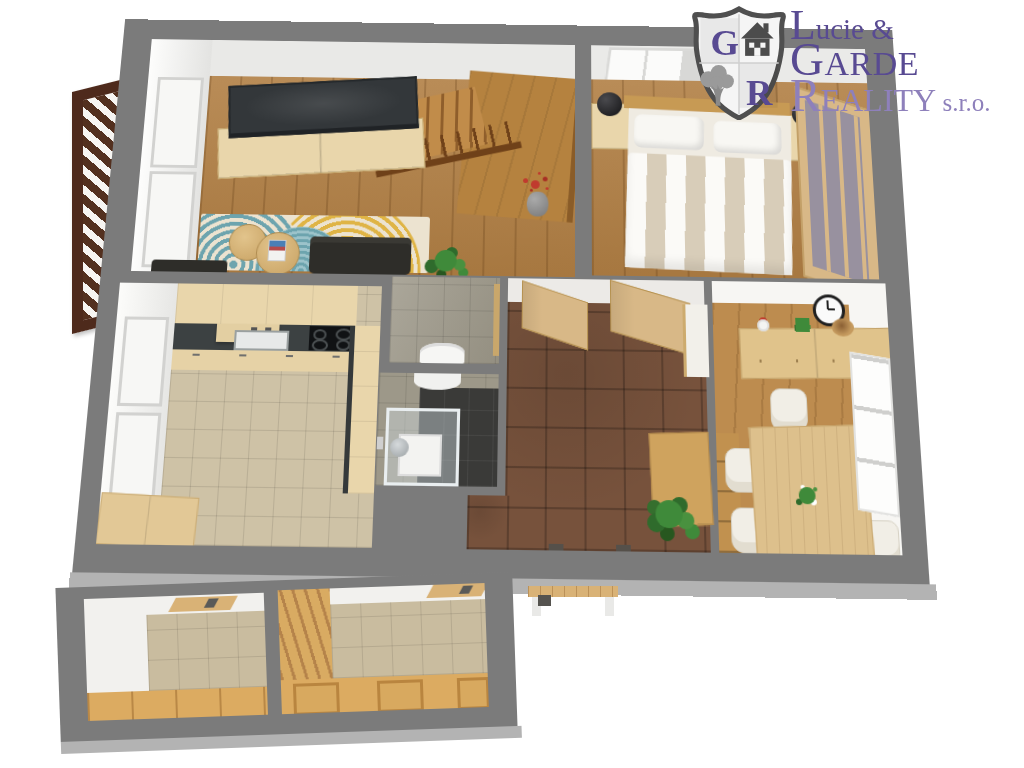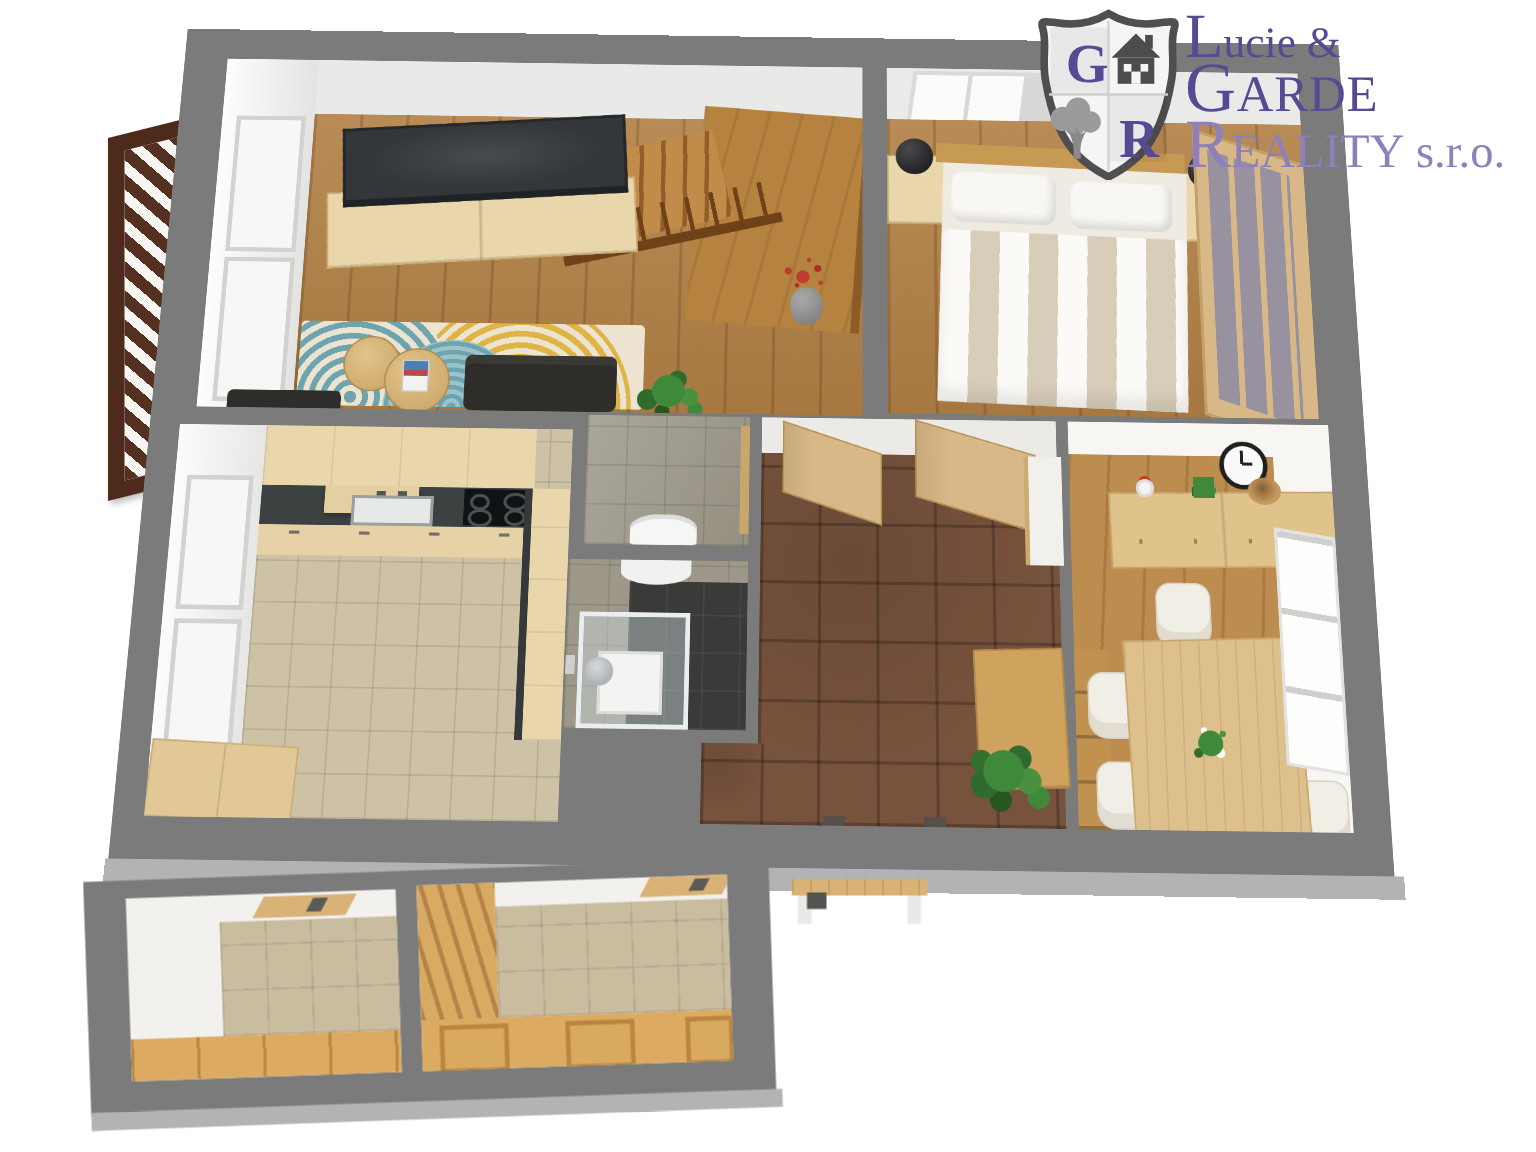--- a/index.html
+++ b/index.html
@@ -259,21 +259,21 @@
   
   #logo-shield{left:688px;top:6px;width:102px;height:114px;}
   #brand-text{left:790px;top:10px;width:236px;font-family:"Liberation Serif",serif;}
   .bl{white-space:nowrap;}
   .l1{font-size:29px;line-height:30px;color:var(--logo-dark);}
   .l1::first-letter{font-size:42px;}
   .l2{font-size:34px;line-height:31px;color:var(--logo-dark);letter-spacing:.5px;}
   .l2::first-letter{font-size:47px;}
   .l3{font-size:32px;line-height:33px;color:var(--logo-light);}
   .l3::first-letter{font-size:46px;}
-  .suffix{font-size:31px;}
+  .suffix{font-size:25px;}
   .ltxt{font-family:"Liberation Serif",serif;font-weight:bold;fill:var(--logo-dark);}
   .shieldline{stroke:#cfcfcf;stroke-width:1.5;}
 </style>
 </head>
 <body>
 
 <div id="canvas" data-name="floor-plan-render">
 
   <div class="abs" data-name="balcony"></div>
 

